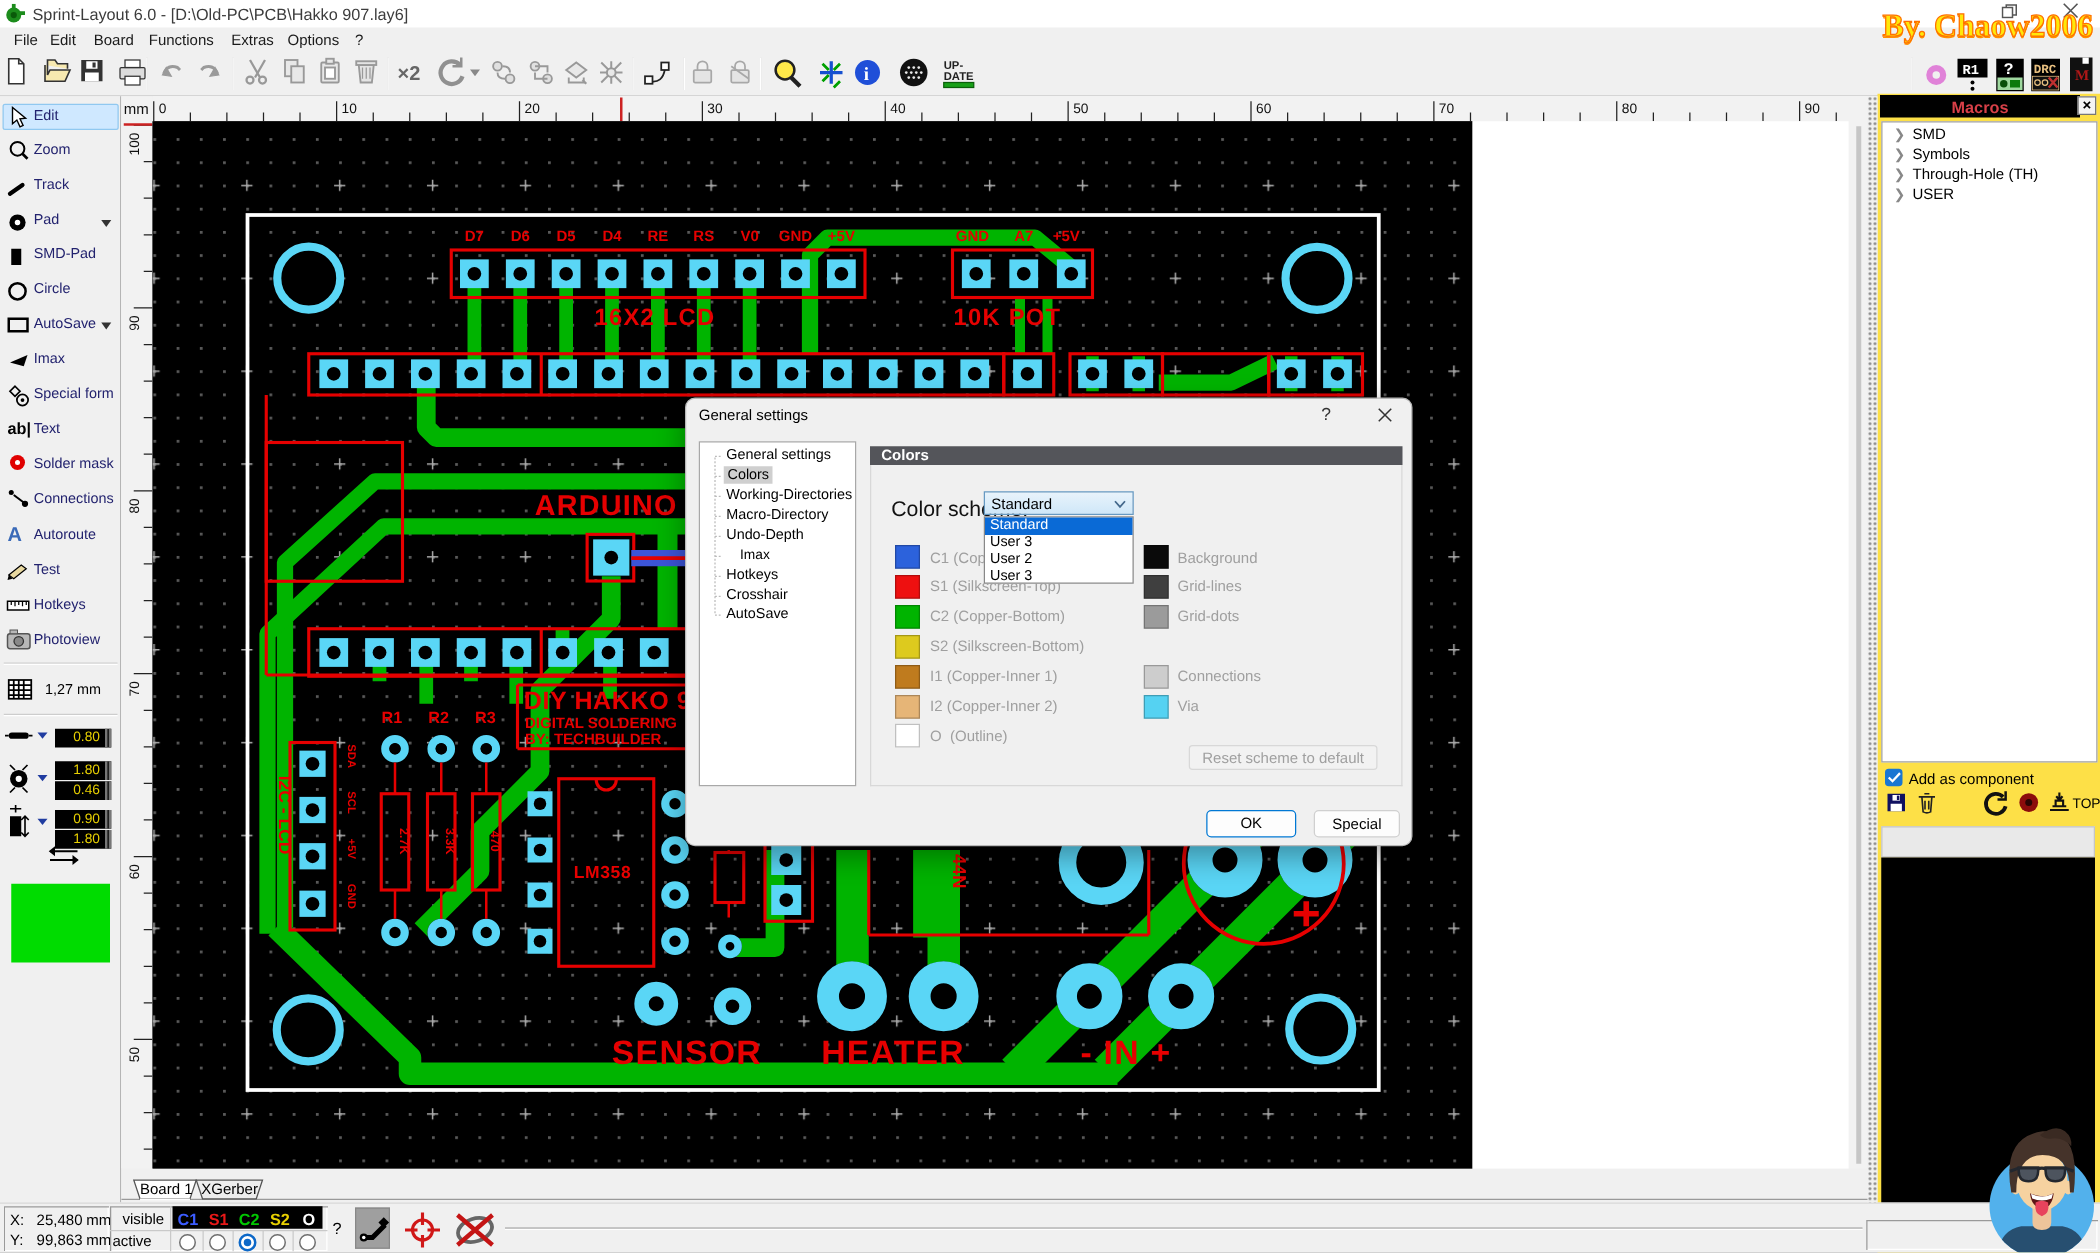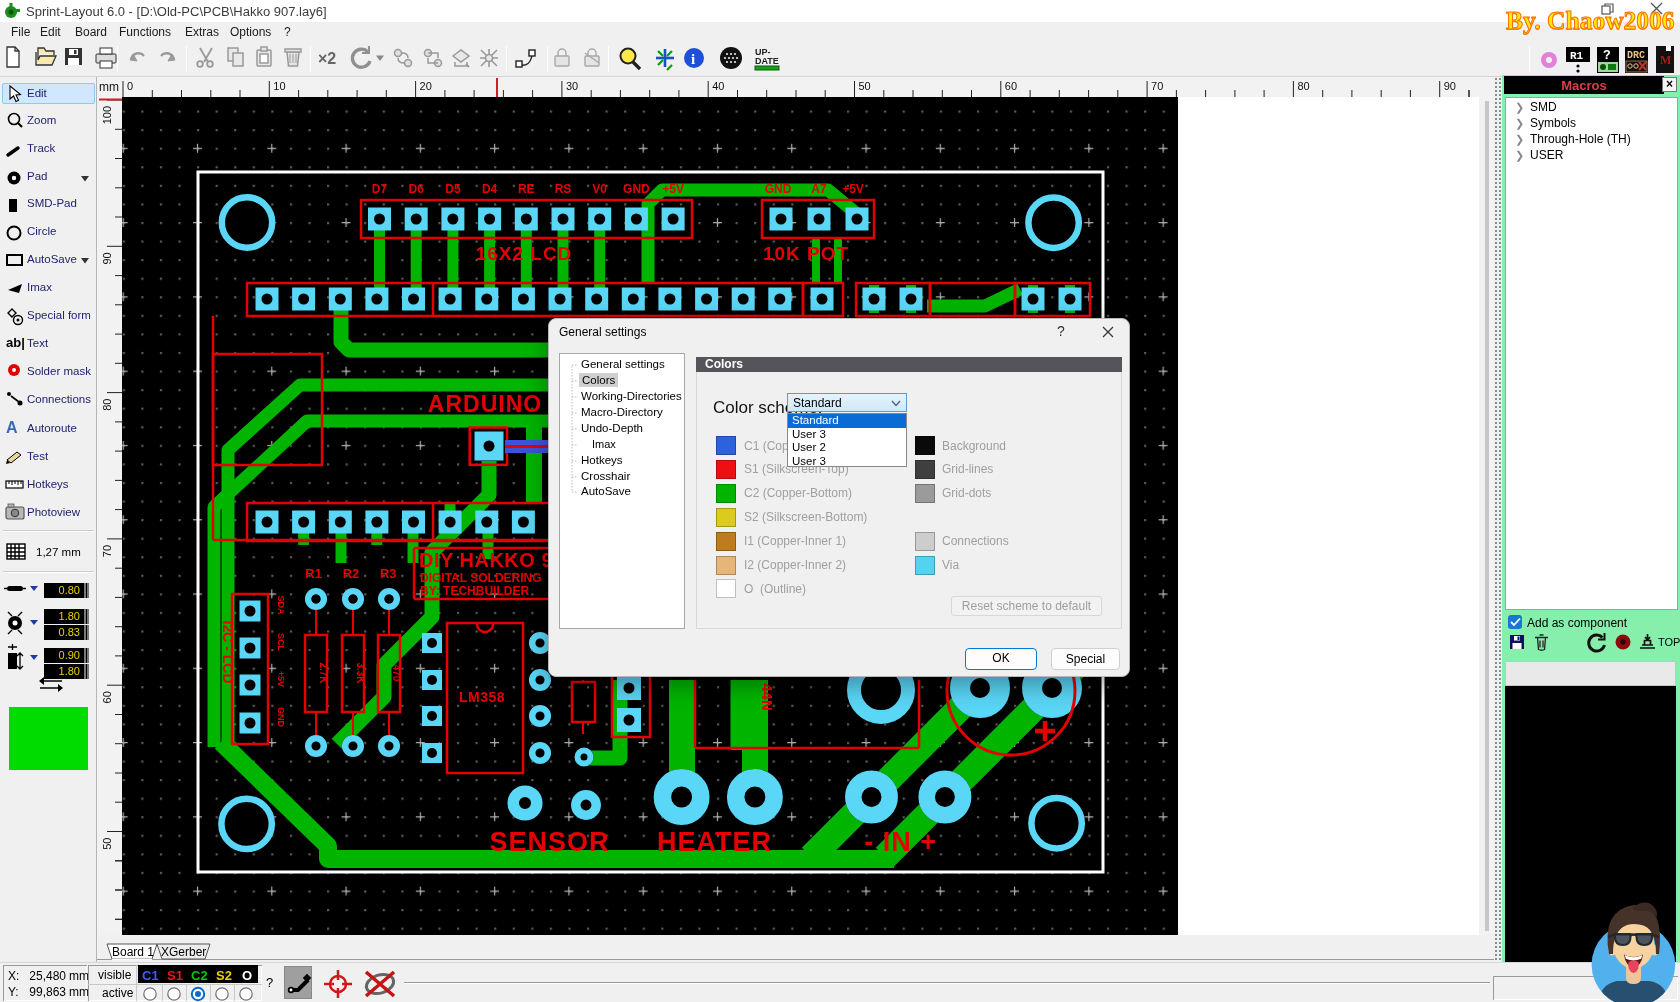--- a/index.html
+++ b/index.html
@@ -15,21 +15,21 @@
 .srow { position:absolute; left:0; width:96px; height:27px; }
 .srow .lbl { position:absolute; left:27px; top:7px; font-size:11.5px; color:#22226e; }
 #byline { left:1506px; top:6px; width:184px; height:34px; font-family:"Liberation Serif", serif; font-weight:bold; font-size:25.5px; color:#ffe80a; -webkit-text-stroke:1px #ff7000; z-index:60; text-shadow:0 1px 0 #ff9000; }
 #hruler { left:122px; top:77px; width:1380px; height:20px; background:#f2f2f2; }
 #vruler { left:97px; top:97px; width:25px; height:838px; background:#f2f2f2; }
 #mmcorner { left:97px; top:77px; width:25px; height:20px; background:#f2f2f2; font-size:12px; color:#111; }
 #canvas { left:122px; top:97px; width:1056px; height:838px; background:#000; }
 #canvaswhite { left:1178px; top:97px; width:301px; height:838px; background:#ffffff; }
 #canvasscroll { left:1479px; top:97px; width:15px; height:838px; background:#f2f2f2; }
 #tabsrow { left:97px; top:935px; width:1405px; height:27px; background:#f0f0f0; }
-#rightpanel { left:1502px; top:75px; width:178px; height:927px; background:#86efac; }
+#rightpanel { left:1502px; top:75px; width:178px; height:927px; background:#fde047; }
 #statusbar { left:0; top:962px; width:1680px; height:40px; background:#f0f0f0; border-top:1px solid #d8d8d8; }
 .inset { box-shadow: inset 1px 1px 0 #9a9a9a, inset -1px -1px 0 #ffffff; }
 #dialog { left:548px; top:318px; width:582px; height:359px; background:#f0f0f0; border:1px solid #b8b8b8; border-radius:8px; box-shadow:0 8px 24px rgba(0,0,0,0.35); z-index:40; }
 #avatar { left:1588px; top:898px; width:92px; height:104px; z-index:70; overflow:hidden; }
 .sw { width:20px; height:18.5px; border:1px solid rgba(0,0,0,0.25); }
 .lbl-gray { font-size:12px; color:#9f9f9f; white-space:nowrap; }
 </style>
 </head>
 <body>
 <div class="abs" id="titlebar">
@@ -363,21 +363,21 @@
     </div>
   <div class="srow" style="top:394px">
       <span class="lbl">Hotkeys</span>
     </div>
   <div class="srow" style="top:422px">
       <span class="lbl">Photoview</span>
     </div>
   <div class="abs" style="left:36px;top:469px;font-size:11.5px;color:#000">1,27 mm</div>
   <div class="abs" style="left:44px;top:506px;width:45px;height:15px;background:#000;color:#e8d000;font-size:11px;text-align:right;padding:1px 4px 0 0;border-right:5px double #777">0.80</div>
   <div class="abs" style="left:44px;top:532px;width:45px;height:15px;background:#000;color:#e8d000;font-size:11px;text-align:right;padding:1px 4px 0 0;border-right:5px double #777">1.80</div>
-  <div class="abs" style="left:44px;top:548px;width:45px;height:15px;background:#000;color:#e8d000;font-size:11px;text-align:right;padding:1px 4px 0 0;border-right:5px double #777">0.83</div>
+  <div class="abs" style="left:44px;top:548px;width:45px;height:15px;background:#000;color:#e8d000;font-size:11px;text-align:right;padding:1px 4px 0 0;border-right:5px double #777">0.46</div>
   <div class="abs" style="left:44px;top:571px;width:45px;height:15px;background:#000;color:#e8d000;font-size:11px;text-align:right;padding:1px 4px 0 0;border-right:5px double #777">0.90</div>
   <div class="abs" style="left:44px;top:587px;width:45px;height:15px;background:#000;color:#e8d000;font-size:11px;text-align:right;padding:1px 4px 0 0;border-right:5px double #777">1.80</div>
   <div class="abs" style="left:9px;top:630px;width:79px;height:63px;background:#00dc00"></div>
 </div>
 <div class="abs" id="mmcorner">
     <span style="position:absolute;left:2px;top:3px">mm</span>
   </div>
 <div class="abs" id="hruler">
     <svg class="abs" style="left:0;top:0" width="1380" height="20" viewBox="0 0 1380 20">
       <rect x="0" y="0" width="1380" height="20" fill="#f2f2f2"></rect>
@@ -748,21 +748,21 @@
   <div class="abs inset" style="left:3px;top:2px;width:84px;height:36px">
     <span class="abs" style="left:5px;top:4px;font-size:12px;color:#000">X:</span>
     <span class="abs" style="left:0;top:4px;width:63px;text-align:right;font-size:12px;color:#000">25,480</span>
     <span class="abs" style="left:66px;top:4px;font-size:12px;color:#000">mm</span>
     <span class="abs" style="left:5px;top:20px;font-size:12px;color:#000">Y:</span>
     <span class="abs" style="left:0;top:20px;width:63px;text-align:right;font-size:12px;color:#000">99,863</span>
     <span class="abs" style="left:66px;top:20px;font-size:12px;color:#000">mm</span>
   </div>
   <div class="abs inset" style="left:88px;top:2px;width:174px;height:36px;background:#f0f0f0">
     <span class="abs" style="left:10px;top:3px;font-size:12px;color:#000">visible</span>
-    <span class="abs" style="left:14px;top:21px;font-size:12px;color:#000">active</span>
+    <span class="abs" style="left:2px;top:21px;font-size:12px;color:#000">active</span>
     <div class="abs" style="left:48px;top:0;width:1px;height:36px;background:#c9c9c9"></div>
     <div class="abs" style="left:0;top:19px;width:174px;height:1px;background:#c9c9c9"></div>
     <div class="abs" style="left:74px;top:19px;width:1px;height:17px;background:#c9c9c9"></div>
     <div class="abs" style="left:98px;top:19px;width:1px;height:17px;background:#c9c9c9"></div>
     <div class="abs" style="left:122px;top:19px;width:1px;height:17px;background:#c9c9c9"></div>
     <div class="abs" style="left:146px;top:19px;width:1px;height:17px;background:#c9c9c9"></div>
   </div>
   <div class="abs" style="left:138px;top:2px;width:120px;height:18px;background:#000"></div>
   <svg class="abs" style="left:137px;top:3px" width="140" height="36" viewBox="0 0 140 36">
     <text x="5" y="14" font-size="13" font-weight="bold" fill="#3c5cff" font-family="Liberation Sans">C1</text>

